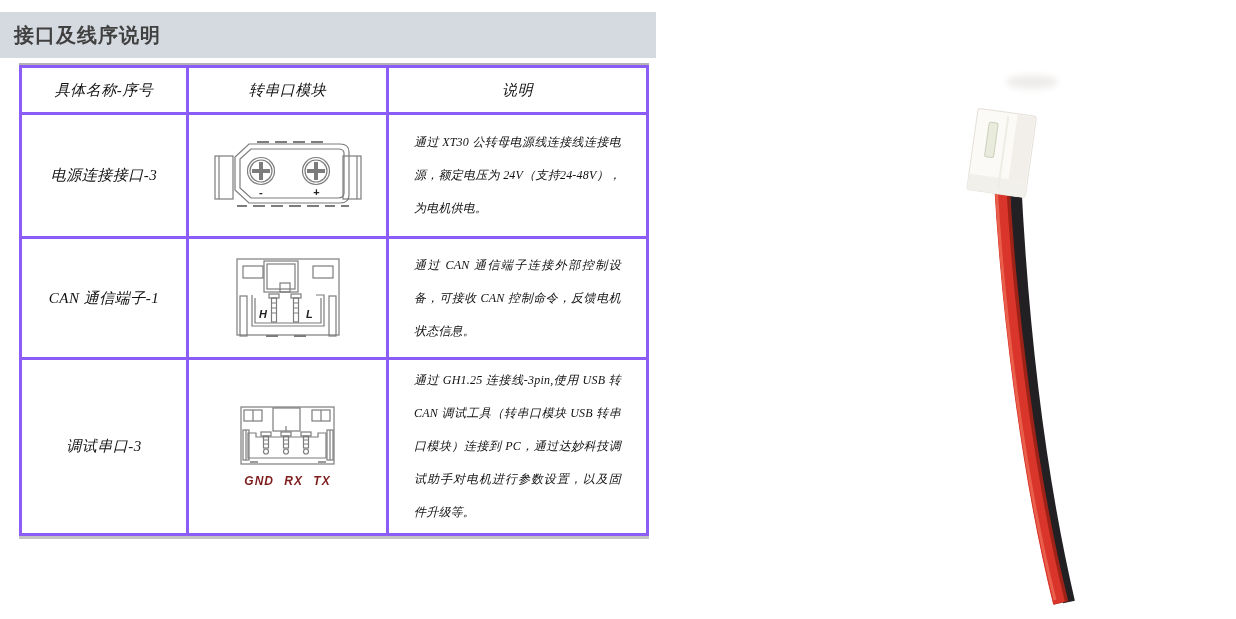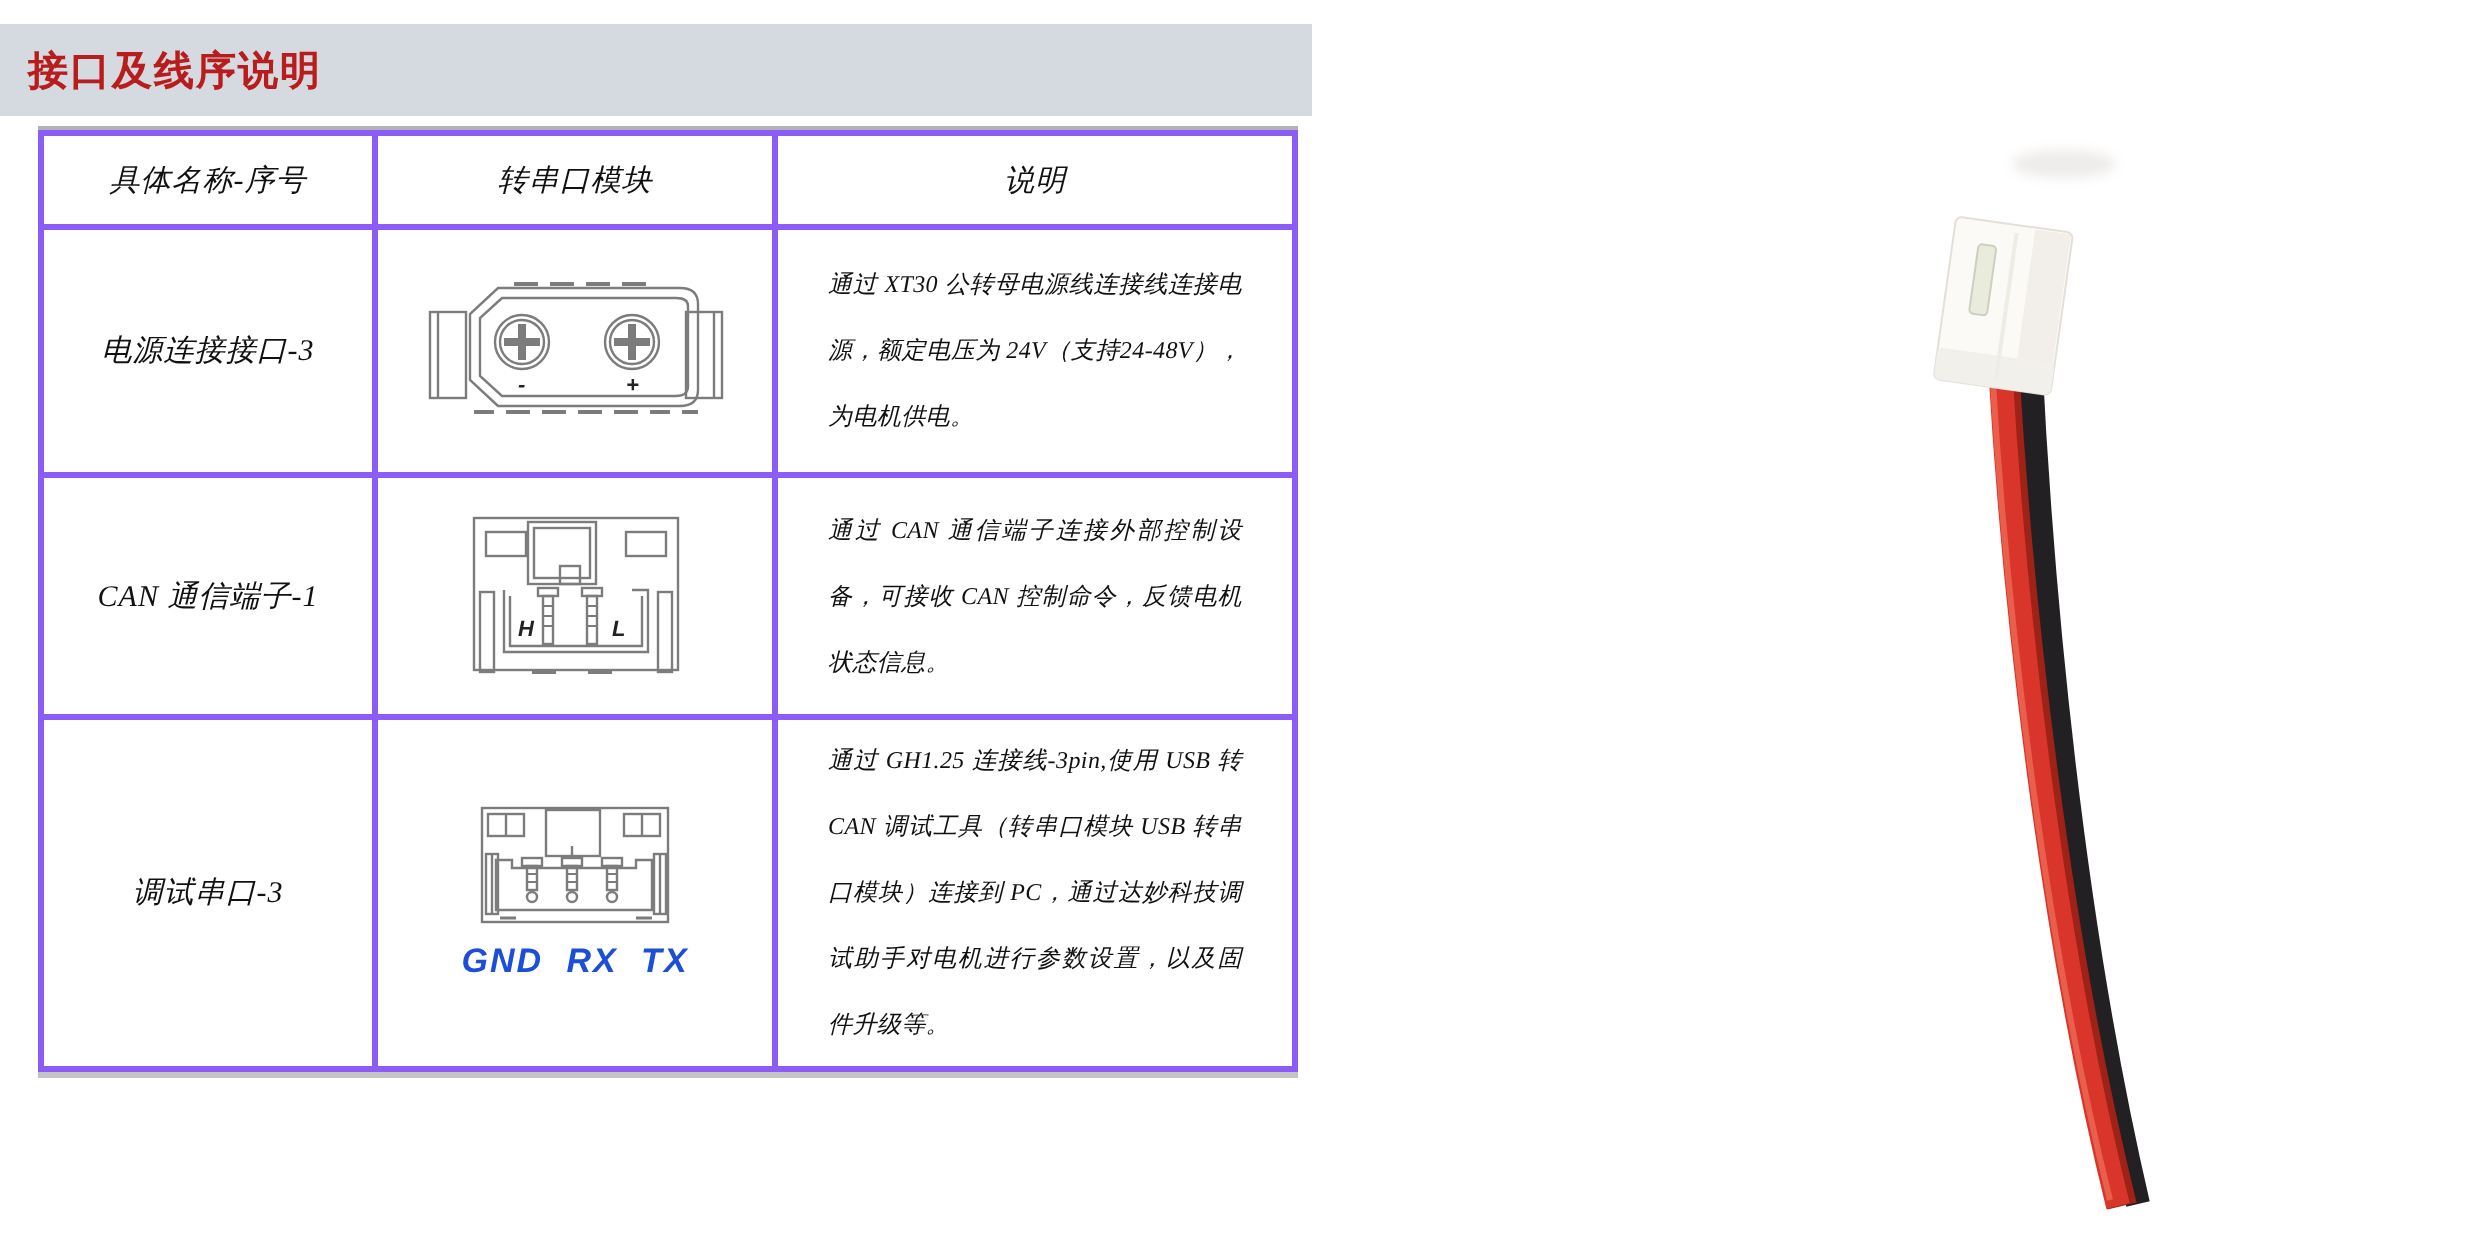--- a/index.html
+++ b/index.html
@@ -7,21 +7,21 @@
   .page {
     position:relative; width:1236px; height:619px; background:#ffffff; overflow:hidden;
     font-family:"Liberation Serif","DejaVu Serif",serif; color:#111;
   }
   .title-bar {
     position:absolute; left:0; top:12px; width:656px; height:46px;
     background:#d5dae0; display:flex; align-items:center; padding-left:14px;
   }
   .title-bar h1 {
     font-family:"Liberation Sans","DejaVu Sans",sans-serif;
-    font-size:20px; font-weight:bold; color:#b91c1c; letter-spacing:1px;
+    font-size:20px; font-weight:bold; color:#404040; letter-spacing:1px;
   }
   table.iface {
     position:absolute; left:19px; top:65px; width:627px;
     border-collapse:collapse; table-layout:fixed;
     box-shadow:0 -2px 0 #b3b3b3, 0 3px 0 #c4c4c4;
   }
   table.iface th, table.iface td {
     border:3px solid #8b5cf6; vertical-align:middle; background:#fff;font-style:italic;
   }
   col.c1 { width:167px; } col.c2 { width:200px; } col.c3 { width:260px; }
@@ -29,21 +29,21 @@
   td.name { text-align:center; font-size:15px; letter-spacing:0.5px; }
   td.diagram { text-align:center; }
   td.desc {
     font-size:12px; line-height:33px; padding:4px 25px;
     text-align:justify; letter-spacing:0.2px;
   }
   tr.r1 td { height:124px; } tr.r2 td { height:121px; } tr.r3 td { height:166px; }
   .diag-svg { display:block; margin:0 auto; }
   .pin-caption {
     font-family:"Liberation Sans","DejaVu Sans",sans-serif;
-    font-weight:bold; font-size:17px; color:#1d4ed8; letter-spacing:1px;
+    font-weight:bold; font-size:12px; color:#7f1d1d; letter-spacing:1px;
     word-spacing:6px; margin-top:6px; text-align:center;
   }
   .photo-svg { position:absolute; left:900px; top:0; }
   svg text.pin-lab {
     font-family:"Liberation Sans","DejaVu Sans",sans-serif;
     font-weight:bold; fill:#222;
   }
 </style>
 </head>
 <body>

